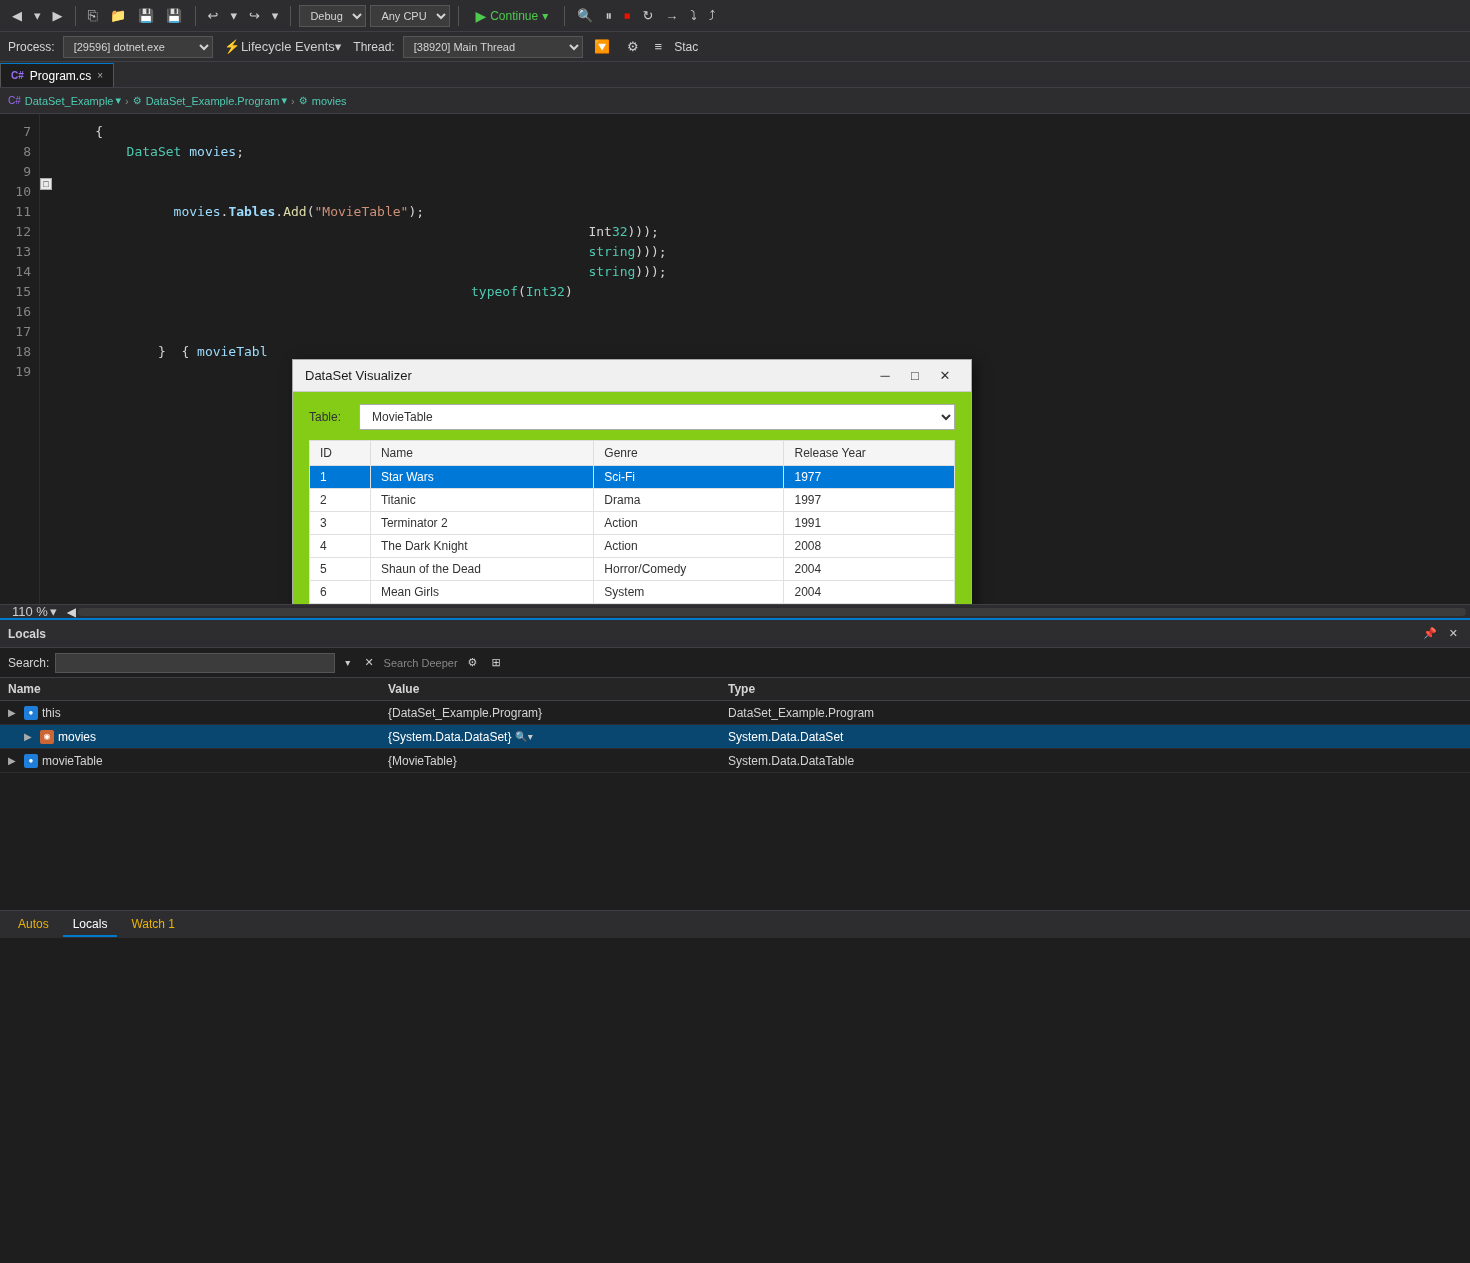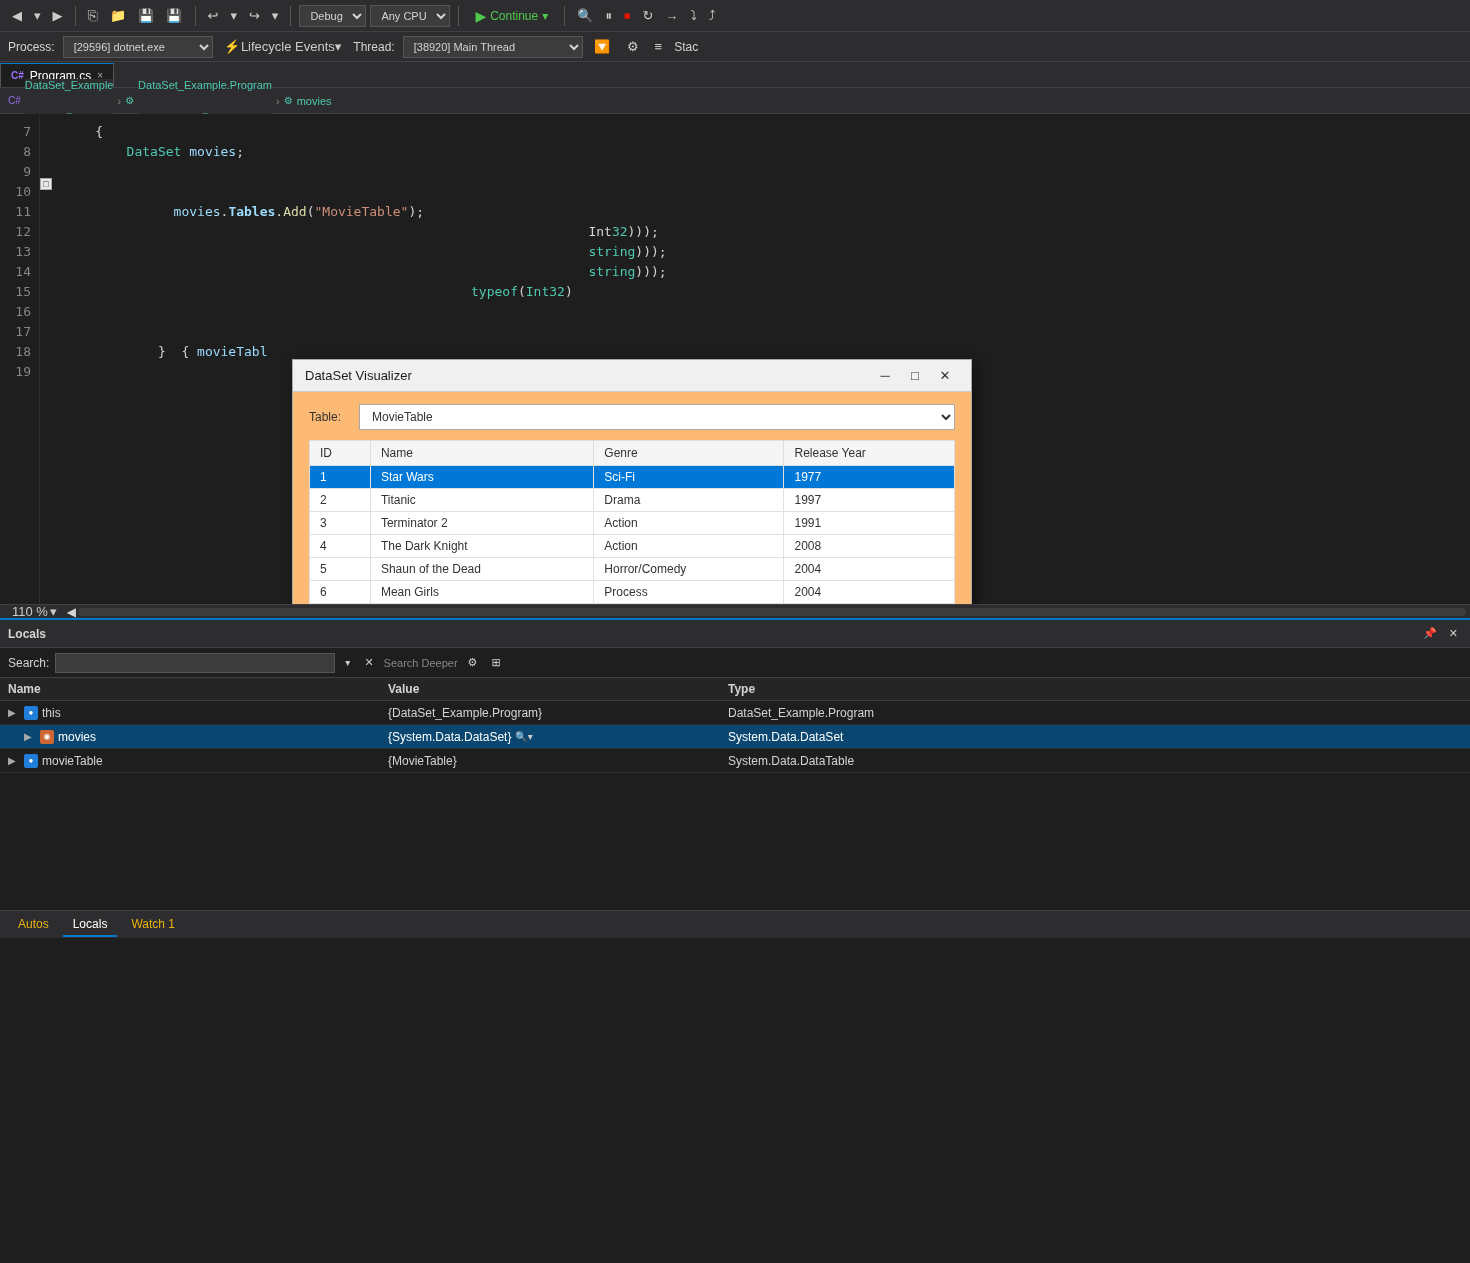--- a/index.html
+++ b/index.html
@@ -108,22 +108,21 @@
       font-size: 11px;
     }
     .breadcrumb-dropdown {
       background: #2d2d30;
       border: none;
       color: #4ec9b0;
       font-size: 11px;
       cursor: pointer;
       display: flex;
       align-items: center;
-      gap: 18px;
-      flex-direction: column;
+      gap: 2px;
     }
 
     
     .code-editor {
       background: #1e1e1e;
       position: relative;
       height: 490px;
       overflow: hidden;
       display: flex;
     }
@@ -316,21 +315,21 @@
     .modal-wbtn {
       width: 28px; height: 22px;
       background: transparent;
       border: 1px solid transparent;
       cursor: pointer;
       font-size: 13px;
       color: #333;
       display: flex; align-items: center; justify-content: center;
     }
 
-    .modal-body { padding: 12px 16px 16px; background: #fdba74; }
+    .modal-body { padding: 12px 16px 16px; background: #84cc16; }
     .modal-table-row { display: flex; align-items: center; margin-bottom: 10px; gap: 10px; }
     .modal-table-label { font-size: 12px; color: #333; min-width: 40px; }
     .modal-select {
       flex: 1;
       background: white;
       border: 1px solid #aaa;
       color: #333;
       padding: 3px 8px;
       font-size: 12px;
       height: 26px;
@@ -554,21 +553,21 @@
             </tr>
             <tr>
               <td>5</td>
               <td>Shaun of the Dead</td>
               <td>Horror/Comedy</td>
               <td>2004</td>
             </tr>
             <tr>
               <td>6</td>
               <td>Mean Girls</td>
-              <td>Process</td>
+              <td>System</td>
               <td>2004</td>
             </tr>
           </tbody>
       </table>
 
     </div>
   </div>
 </div>
 
 <div class="editor-scrollbar">

